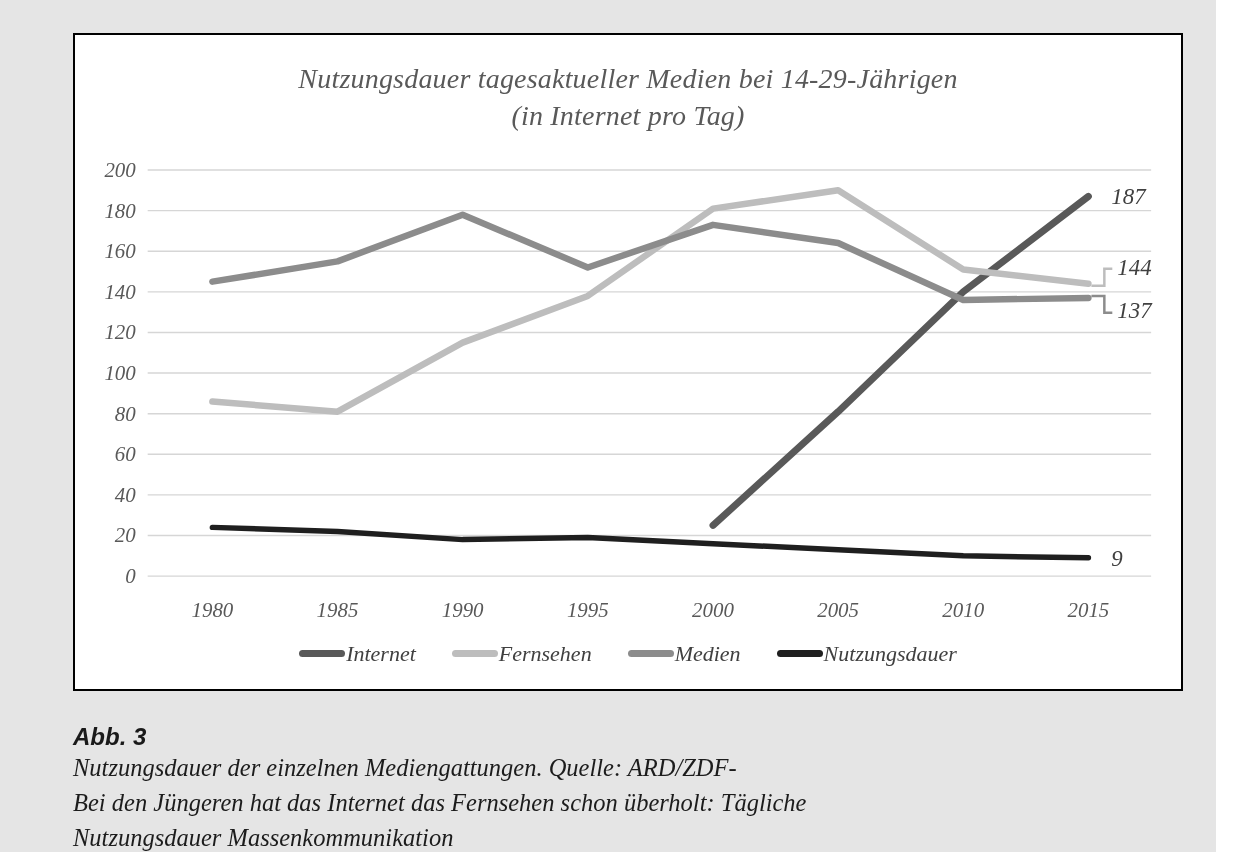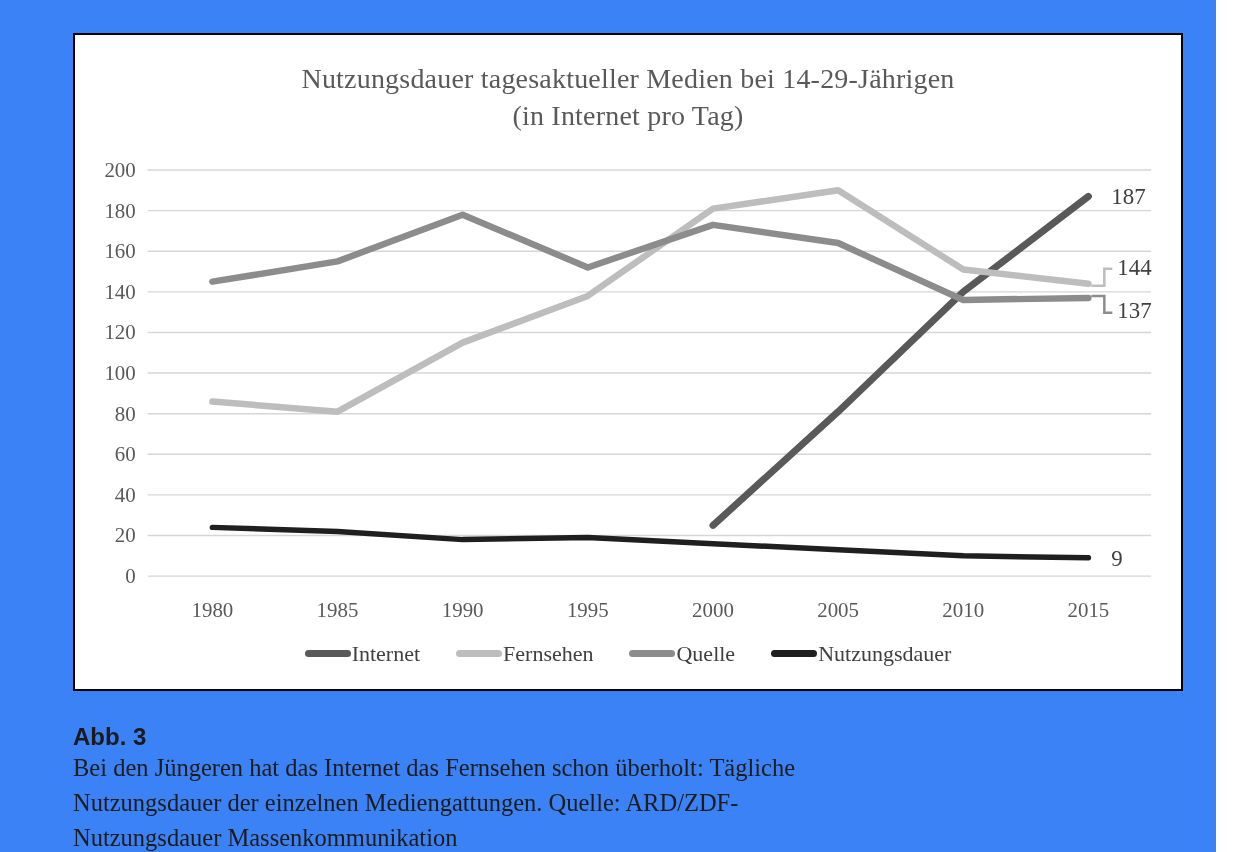--- a/index.html
+++ b/index.html
@@ -8,21 +8,22 @@
     background: #ffffff;
     width: 1244px;
     height: 852px;
     overflow: hidden;
     font-family: "Liberation Serif", "DejaVu Serif", serif;
   }
   .page {
     position: relative;
     width: 1216px;
     height: 852px;
-    background: #3b82f6;
+    background: #e5e5e5;
+    font-style: italic;
   }
   .figure-box {
     position: absolute;
     left: 73px;
     top: 33px;
     width: 1110px;
     height: 658px;
     border: 2.5px solid #000000;
     box-sizing: border-box;
     background: #ffffff;
@@ -160,32 +161,32 @@
         <span class="legend-item">
           <span class="legend-swatch" style="background: rgb(89, 89, 89);"></span>
           <span class="legend-label">Internet</span>
         </span>
         <span class="legend-item">
           <span class="legend-swatch" style="background: rgb(189, 189, 189);"></span>
           <span class="legend-label">Fernsehen</span>
         </span>
         <span class="legend-item">
           <span class="legend-swatch" style="background: rgb(140, 140, 140);"></span>
-          <span class="legend-label">Quelle</span>
+          <span class="legend-label">Medien</span>
         </span>
         <span class="legend-item">
           <span class="legend-swatch" style="background: rgb(31, 31, 31);"></span>
           <span class="legend-label">Nutzungsdauer</span>
         </span>
       </div>
 
   </div>
 
   <div class="caption">
     <div class="caption-label">Abb. 3</div>
     <div class="caption-text">
+      <div>Nutzungsdauer der einzelnen Mediengattungen. Quelle: ARD/ZDF-</div>
       <div>Bei den Jüngeren hat das Internet das Fernsehen schon überholt: Tägliche</div>
-      <div>Nutzungsdauer der einzelnen Mediengattungen. Quelle: ARD/ZDF-</div>
       <div>Nutzungsdauer Massenkommunikation</div>
     </div>
   </div>
 
 </div>
 
 </body></html>

